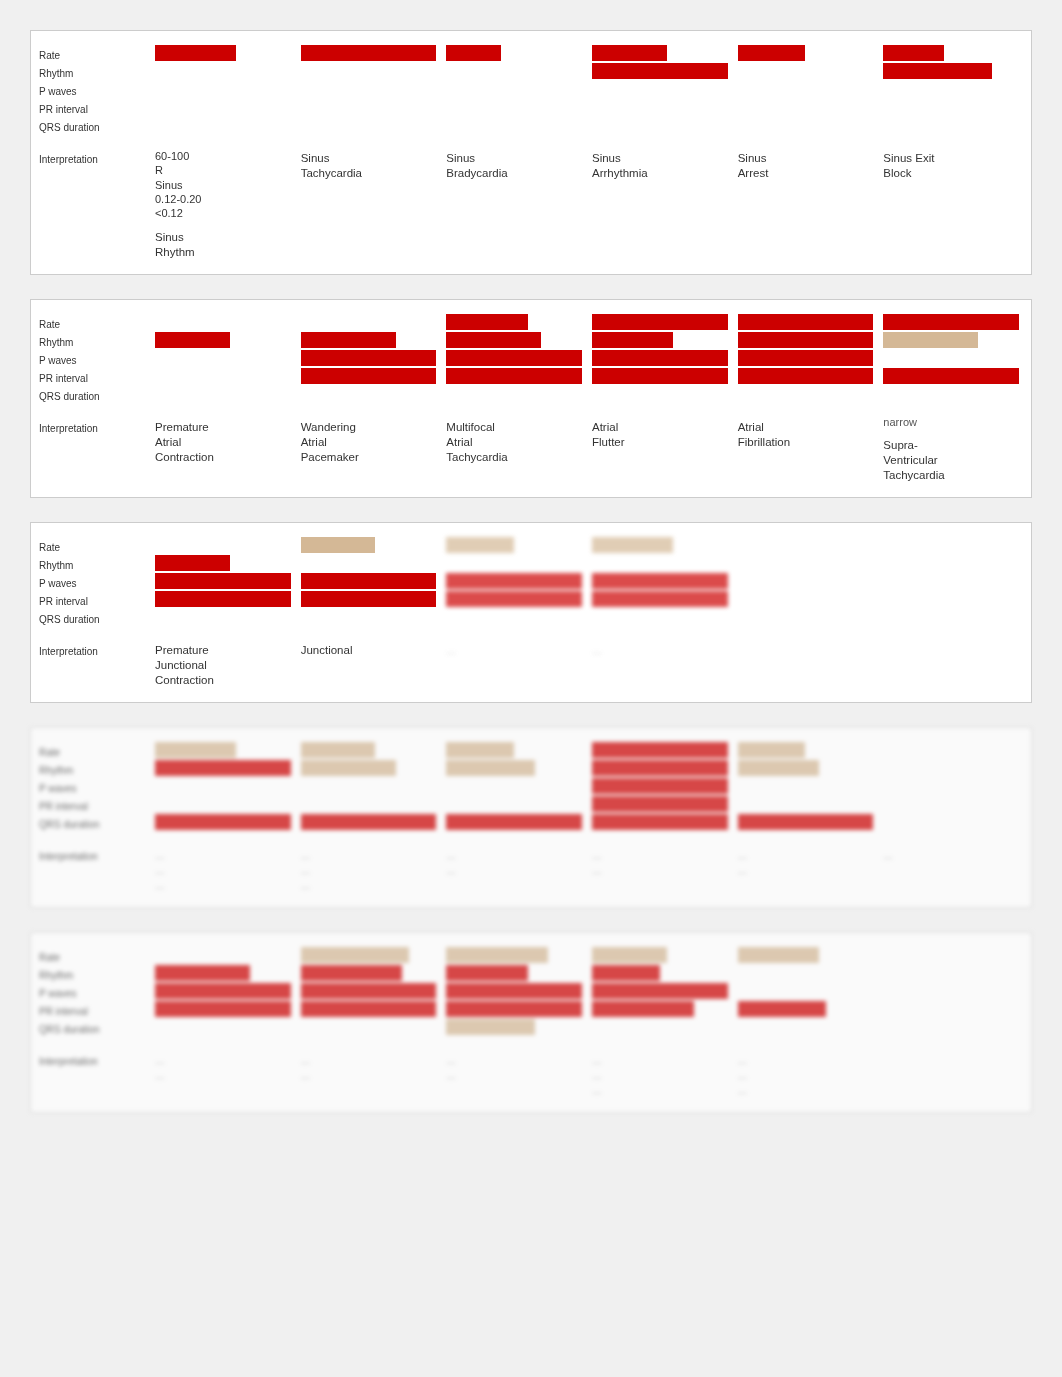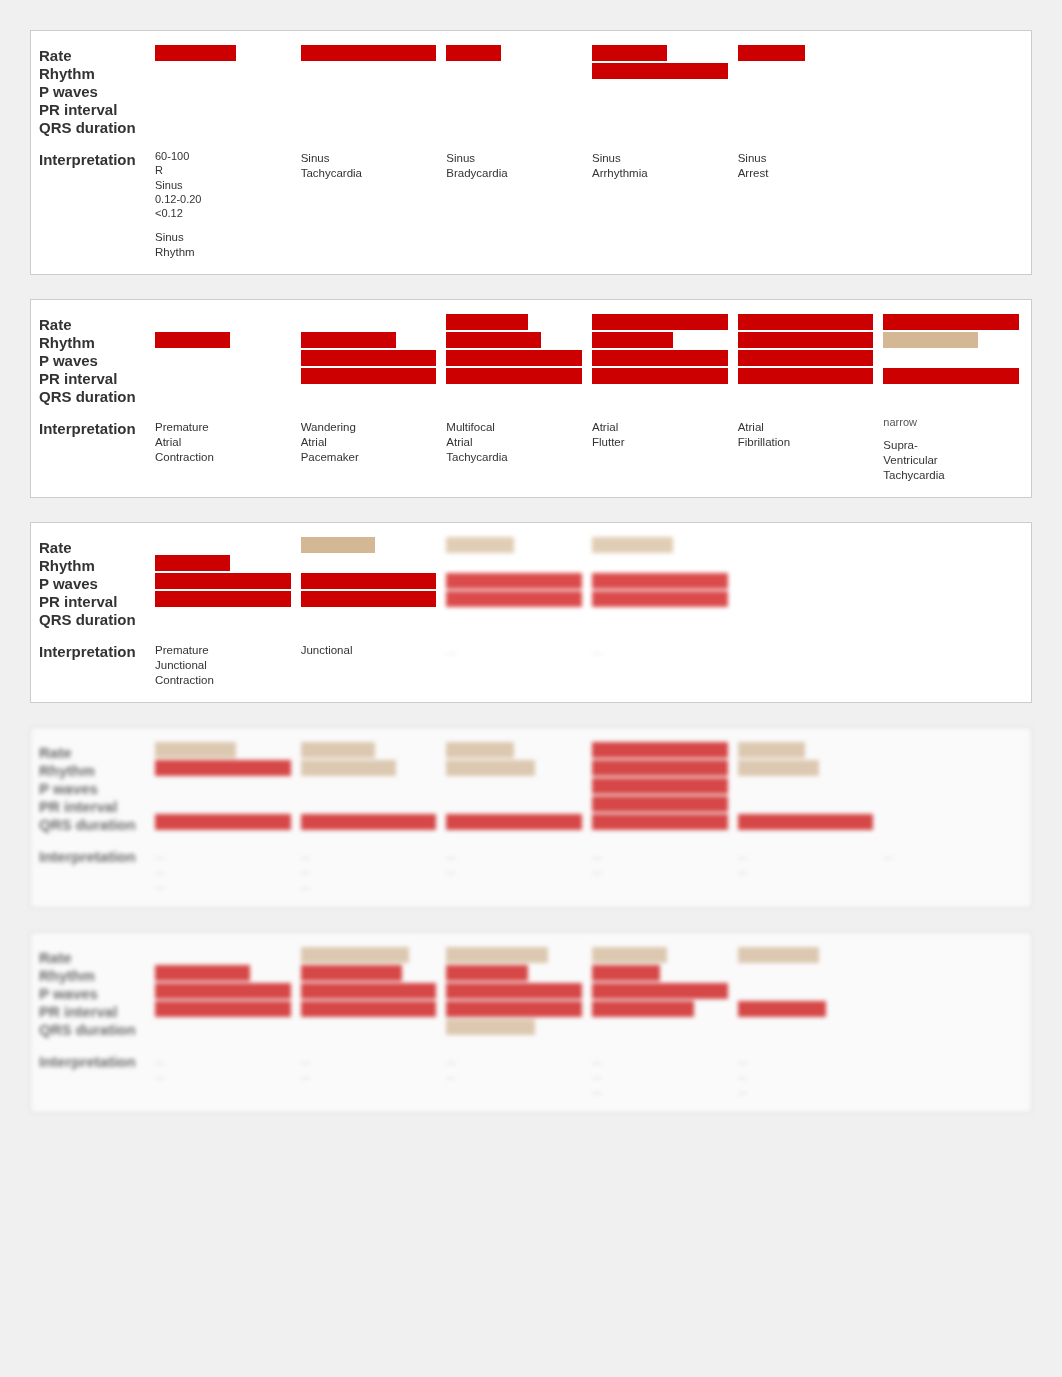--- a/index.html
+++ b/index.html
@@ -28,22 +28,21 @@
       display: flex;
       flex-direction: column;
       justify-content: flex-start;
       padding: 4px 0;
     }
 
     .label-col .row-label {
       height: 18px;
       line-height: 18px;
       color: #333;
-      font-size: 15px;
-      font-weight: bold;
+      font-size: 10px;
     }
 
     .label-col .row-label.interp {
       height: auto;
       margin-top: 12px;
     }
 
     .data-col {
       display: flex;
       flex-direction: column;
@@ -141,20 +140,30 @@
       <div class="bar-area">
         <div class="bar" style="background:#cc0000;height:16px;width:50%;"></div>
         <div class="bar" style="background:transparent;height:16px;"></div>
         <div class="bar" style="background:transparent;height:16px;"></div>
         <div class="bar" style="background:transparent;height:16px;"></div>
         <div class="bar" style="background:transparent;height:16px;"></div>
       </div>
       <div class="interp-text">Sinus<br>Arrest</div>
     </div>
 
+    <div class="data-col">
+      <div class="bar-area">
+        <div class="bar" style="background:#cc0000;height:16px;width:45%;"></div>
+        <div class="bar" style="background:#cc0000;height:16px;width:80%;"></div>
+        <div class="bar" style="background:transparent;height:16px;"></div>
+        <div class="bar" style="background:transparent;height:16px;"></div>
+        <div class="bar" style="background:transparent;height:16px;"></div>
+      </div>
+      <div class="interp-text">Sinus Exit<br>Block</div>
+    </div>
   </div>
 </div>
 
 <div class="section">
   <div class="grid">
 
     <div class="label-col">
       <div class="row-label">Rate</div>
       <div class="row-label">Rhythm</div>
       <div class="row-label">P waves</div>

